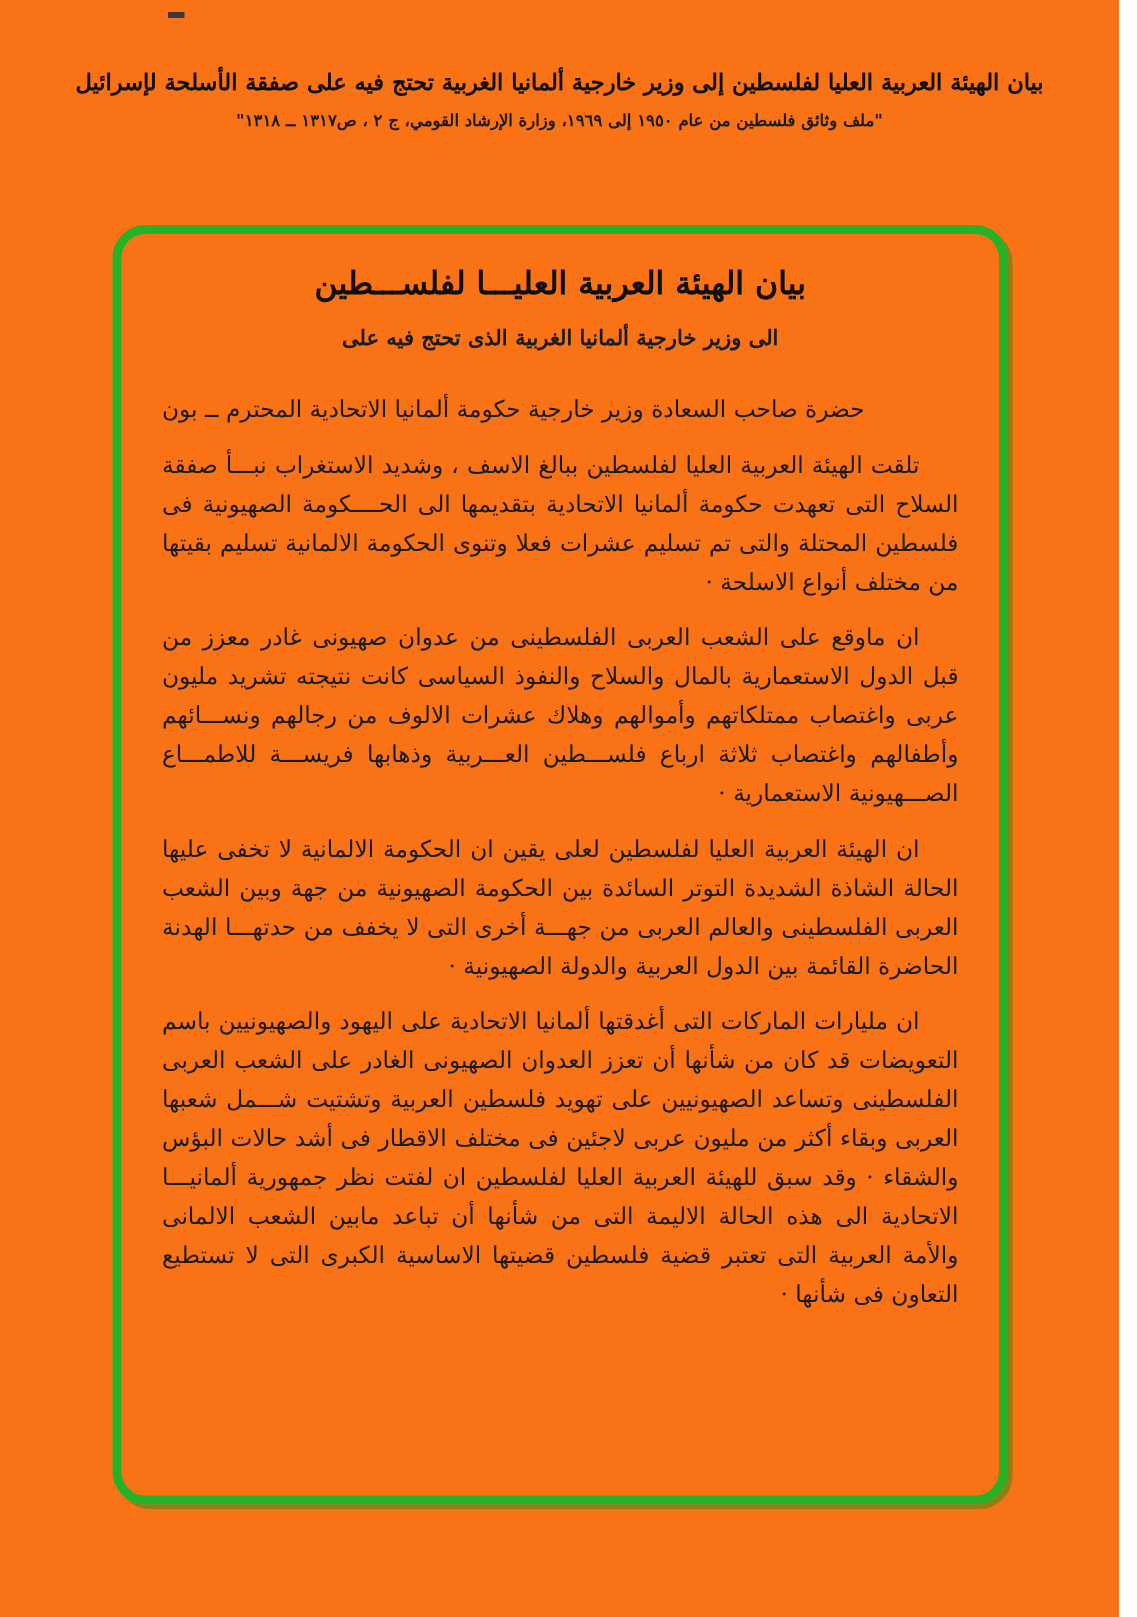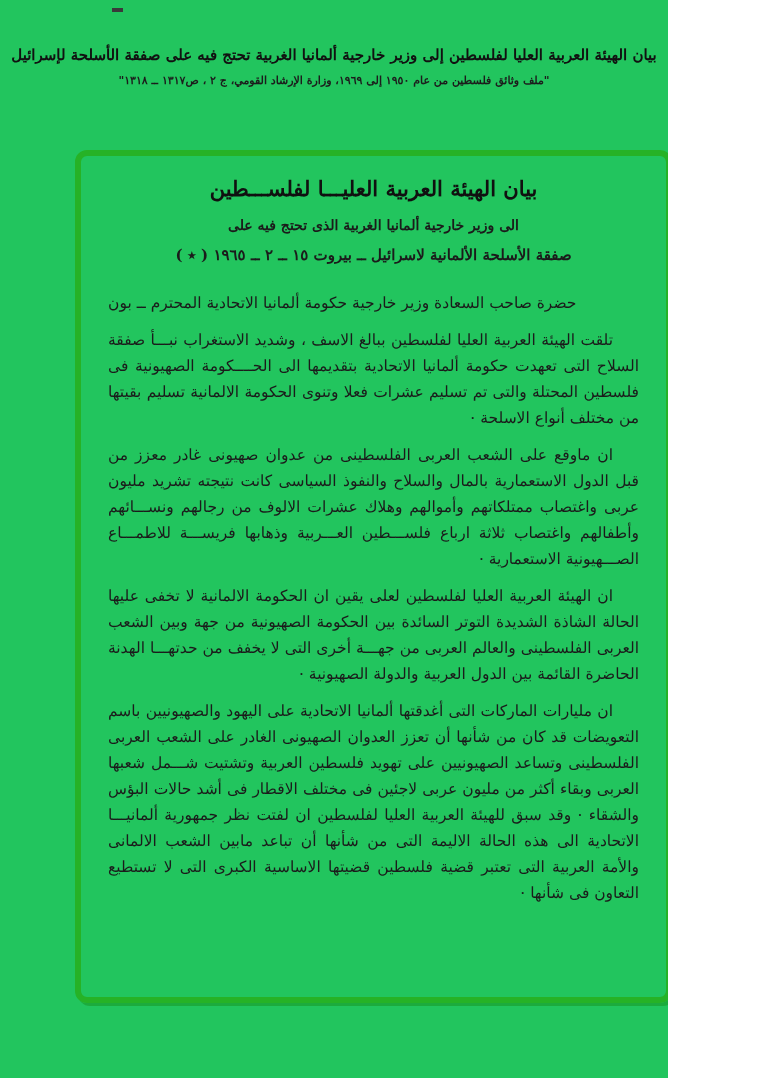--- a/index.html
+++ b/index.html
@@ -1,20 +1,20 @@
 <!DOCTYPE html>
 <html lang="ar"><head>
 <meta charset="utf-8">
 <style>
   html, body { margin: 0; padding: 0; background: #ffffff; }
   .page {
     position: relative;
-    width: 668px;
+    width: 746px;
     height: 1078px;
-    background: #22c55e;
+    background: #f97316;
     overflow: hidden;
     font-family: "DejaVu Serif", "Liberation Serif", serif;
     color: #1b1b1b;
   }
   .scan-dash {
     position: absolute;
     left: 112px; top: 8px;
     width: 11px; height: 4px;
     background: #3a3a3a;
   }
@@ -35,21 +35,21 @@
     font-size: 11px;
     font-weight: bold;
     color: #1c1c1c;
   }
   .frame {
     position: absolute;
     left: 75px; top: 150px;
     width: 597px; height: 853px;
     box-sizing: border-box;
     border: 6px solid #26b226;
-    border-radius: 12px;
+    border-radius: 22px;
     box-shadow: 3px 3px 0 rgba(22, 140, 22, 0.45);
     padding: 10px 27px 0 27px;
     overflow: hidden;
     direction: rtl;
   }
   .doc-title {
     margin: 10px 0 0 0;
     text-align: center;
     font-size: 21px;
     font-weight: bold;
@@ -94,21 +94,20 @@
     <div class="top-line1">بيان الهيئة العربية العليا لفلسطين إلى وزير خارجية ألمانيا الغربية تحتج فيه على صفقة الأسلحة لإسرائيل</div>
     <div class="top-line2">"ملف وثائق فلسطين من عام ١٩٥٠ إلى ١٩٦٩، وزارة الإرشاد القومي، ج ٢ ، ص١٣١٧ ــ ١٣١٨"</div>
   </div>
 
   <div class="frame">
 
     <h1 class="doc-title">بيان الهيئة العربية العليـــا لفلســـطين</h1>
 
     <div class="doc-sub1">الى وزير خارجية ألمانيا الغربية الذى تحتج فيه على</div>
 
-    <div class="doc-sub2">صفقة الأسلحة الألمانية لاسرائيل ــ بيروت ١٥ ــ ٢ ــ ١٩٦٥ ( ٭ )</div>
 
     <p class="salutation">حضرة صاحب السعادة وزير خارجية حكومة ألمانيا الاتحادية المحترم ــ بون</p>
 
     <p class="para"><span class="bold">تلقت الهيئة العربية العليا لفلسطين ببالغ الاسف ، </span><span>وشديد الاستغراب نبـــأ صفقة السلاح التى تعهدت حكومة ألمانيا الاتحادية بتقديمها الى الحــــكومة الصهيونية فى فلسطين المحتلة والتى تم تسليم عشرات فعلا وتنوى الحكومة الالمانية تسليم بقيتها من مختلف أنواع الاسلحة ·</span></p>
 
     <p class="para"><span>ان ماوقع على الشعب العربى الفلسطينى من عدوان صهيونى غادر معزز من قبل الدول الاستعمارية بالمال والسلاح والنفوذ السياسى كانت نتيجته تشريد مليون عربى واغتصاب ممتلكاتهم وأموالهم وهلاك عشرات الالوف من رجالهم ونســـائهم وأطفالهم </span><span class="bold">واغتصاب ثلاثة ارباع فلســـطين العـــربية وذهابها فريســـة للاطمـــاع الصـــهيونية الاستعمارية ·</span></p>
 
     <p class="para"><span>ان الهيئة العربية العليا لفلسطين لعلى يقين ان الحكومة الالمانية لا تخفى عليها الحالة الشاذة الشديدة التوتر السائدة بين الحكومة الصهيونية من جهة وبين الشعب العربى الفلسطينى والعالم العربى من جهـــة أخرى التى لا يخفف من حدتهـــا الهدنة </span><span class="bold">الحاضرة القائمة بين الدول العربية والدولة الصهيونية ·</span></p>
 
     <p class="para"><span>ان مليارات الماركات التى أغدقتها ألمانيا الاتحادية على اليهود والصهيونيين باسم </span><span class="bold">التعويضات قد كان من شأنها أن تعزز العدوان الصهيونى الغادر على الشعب العربى الفلسطينى وتساعد الصهيونيين على تهويد فلسطين العربية وتشتيت شـــمل شعبها العربى وبقاء أكثر من مليون عربى لاجئين فى مختلف الاقطار فى أشد حالات البؤس والشقاء · </span><span>وقد سبق للهيئة العربية العليا لفلسطين ان لفتت نظر جمهورية ألمانيـــا الاتحادية الى هذه الحالة الاليمة التى من شأنها أن تباعد مابين الشعب الالمانى والأمة </span><span class="bold">العربية التى تعتبر قضية فلسطين قضيتها الاساسية الكبرى التى لا تستطيع التعاون فى شأنها ·</span></p>

